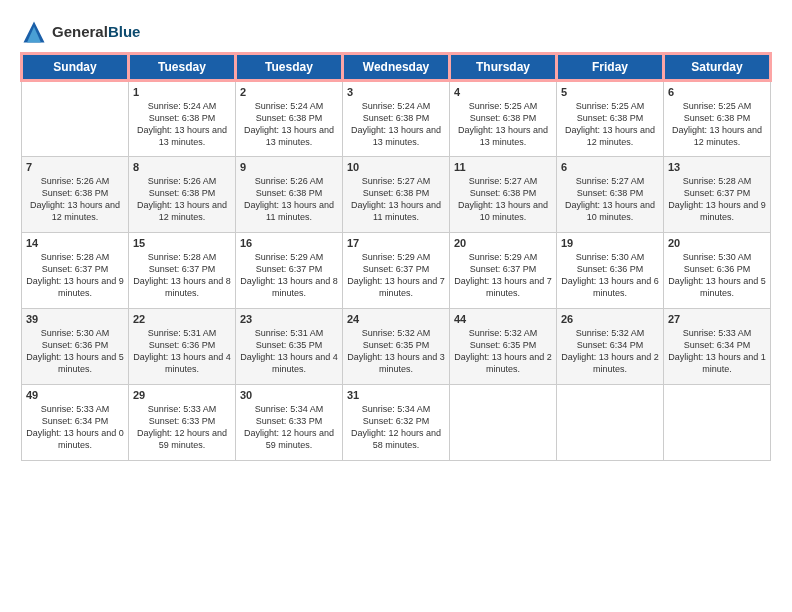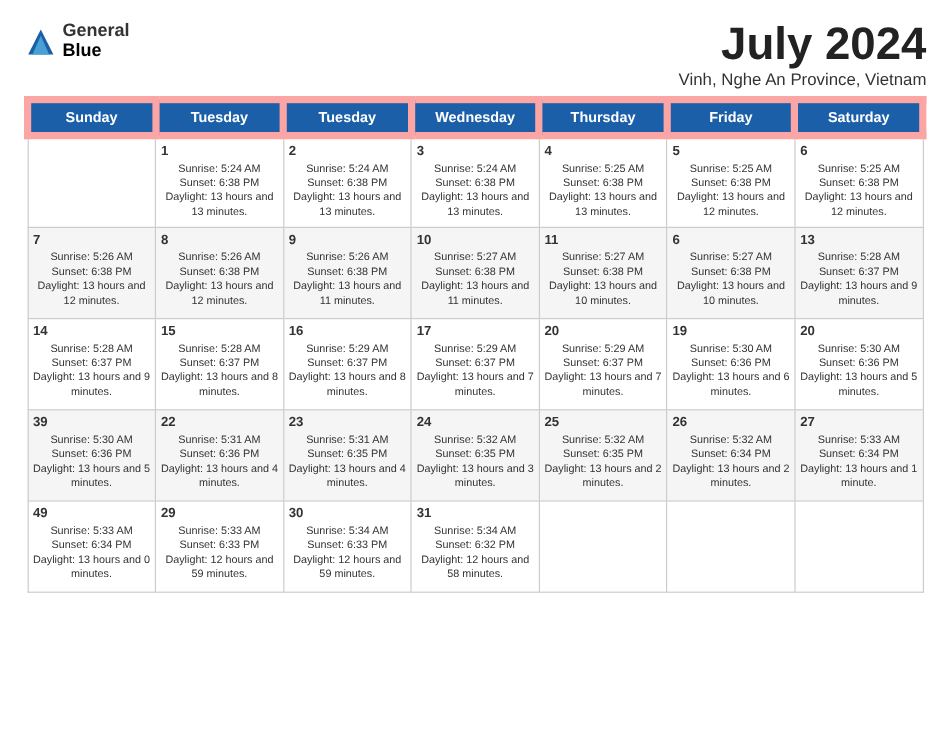--- a/index.html
+++ b/index.html
@@ -20,32 +20,33 @@
       align-items: flex-start;
       margin-bottom: 4px;
     }
     .logo {
       display: flex;
       align-items: center;
       gap: 4px;
     }
     .logo-text {
       display: flex;
-      flex-direction: column;
+      flex-direction: row;
       line-height: 1.1;
+      align-items: center;
     }
     .logo-general {
       font-size: 15px;
       font-weight: bold;
       color: #333;
     }
     .logo-blue {
       font-size: 15px;
       font-weight: bold;
-      color: #000000;
+      color: #0c4a6e;
     }
     .logo-icon {
       width: 28px;
       height: 28px;
     }
     .title-block {
       text-align: right;
     }
     .month-title {
       font-size: 38px;
@@ -64,21 +65,21 @@
       margin-top: 6px;
       table-layout: fixed;
     }
     th {
       background-color: #1a5fa8;
       color: #fff;
       text-align: center;
       padding: 5px 3px;
       font-size: 12px;
       font-weight: bold;
-      border: 6px solid #fca5a5;
+      border: 3px solid #fca5a5;
     }
     td {
       vertical-align: top;
       padding: 4px 4px;
       font-size: 9.5px;
       color: #333;
       border: 1px solid #ccc;
       height: 76px;
     }
     td.empty {
@@ -111,24 +112,20 @@
   <div class="header-row">
     <div class="logo">
       <svg class="logo-icon" viewBox="0 0 32 32">
         <polygon points="16,4 28,28 4,28" fill="#1a5fa8"></polygon>
         <polygon points="16,10 24,28 8,28" fill="#4a9fd4"></polygon>
       </svg>
       <div class="logo-text">
         <span class="logo-general">General</span>
         <span class="logo-blue">Blue</span>
       </div>
-    </div>
-    <div class="title-block">
-      <div class="month-title">July 2024</div>
-      <div class="location">Vinh, Nghe An Province, Vietnam</div>
     </div>
   </div>
 
   <table>
     <thead>
       <tr>
         <th>Sunday</th>
         <th>Tuesday</th>
         <th>Tuesday</th>
         <th>Wednesday</th>
@@ -284,21 +281,21 @@
           Sunrise: 5:31 AM<br>Sunset: 6:35 PM<br>Daylight: 13 hours and 4 minutes.
         </div>
           </td>
           <td>
             <span class="day-num">24</span>
         <div class="cell-text">
           Sunrise: 5:32 AM<br>Sunset: 6:35 PM<br>Daylight: 13 hours and 3 minutes.
         </div>
           </td>
           <td>
-            <span class="day-num">25</span>
+            <span class="day-num">44</span>
         <div class="cell-text">
           Sunrise: 5:32 AM<br>Sunset: 6:35 PM<br>Daylight: 13 hours and 2 minutes.
         </div>
           </td>
           <td>
             <span class="day-num">26</span>
         <div class="cell-text">
           Sunrise: 5:32 AM<br>Sunset: 6:34 PM<br>Daylight: 13 hours and 2 minutes.
         </div>
           </td>

